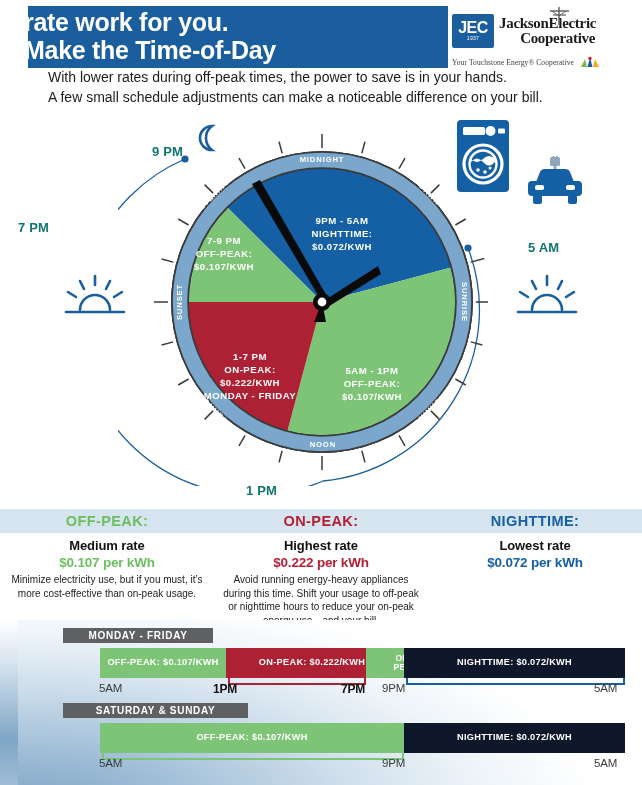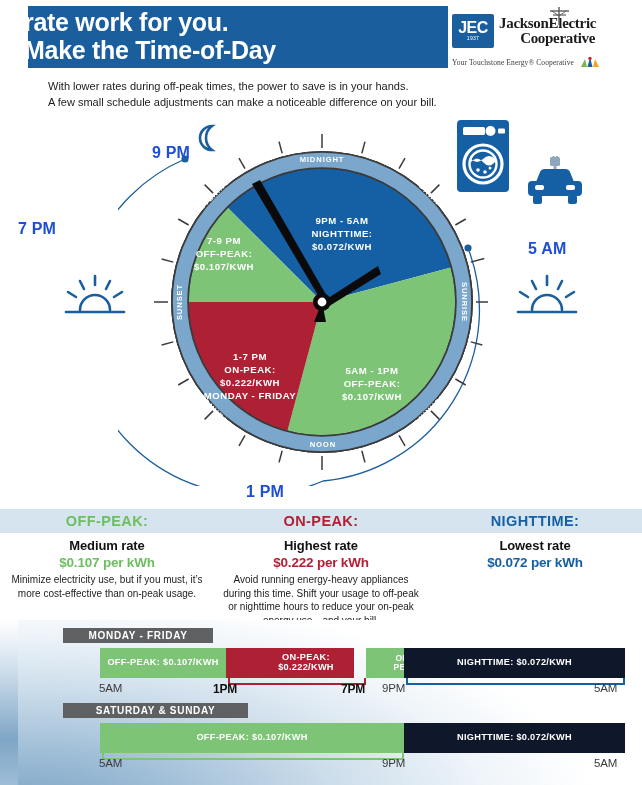--- a/index.html
+++ b/index.html
@@ -37,31 +37,31 @@
   .lw1,.lw2{font-family:"Liberation Serif",serif;font-weight:bold;color:#1c1c1c;letter-spacing:-0.3px;}
   .lw1{font-size:15px;line-height:15px;}
   .lw2{font-size:15px;line-height:15px;text-align:right;padding-right:1px;}
   .pole{position:absolute;right:24px;top:-9px;width:30px;height:18px;}
   .tagline{
     margin-top:8px;display:flex;align-items:center;
     font-family:"Liberation Serif",serif;font-size:7.5px;color:#3a3a3a;letter-spacing:0.1px;
   }
   .tagline .tsicon{margin-left:4px;}
   .subhead{
-    position:absolute;left:48px;top:79px;width:540px;
-    font-size:11px;color:#1c1c1c;line-height:1.42;
+    position:absolute;left:48px;top:68px;width:540px;
+    font-size:14px;color:#1c1c1c;line-height:1.42;
   }
 
   
   .clock-area{position:absolute;left:0;top:108px;width:642px;height:392px;}
   .clock-svg{position:absolute;left:146px;top:18px;}
   .arc-svg{position:absolute;left:118px;top:8px;}
 
   
-  .tlabel{position:absolute;font-weight:bold;font-size:16px;color:#1d4ed8;letter-spacing:0.2px;}
+  .tlabel{position:absolute;font-weight:bold;font-size:13px;color:#0f766e;letter-spacing:0.2px;}
   .tl-9pm{left:152px;top:36px;}
   .tl-7pm{left:18px;top:112px;}
   .tl-5am{left:528px;top:132px;}
   .tl-1pm{left:246px;top:375px;}
 
   .iconbox{position:absolute;}
   .washer{left:455px;top:10px;}
   .car{left:524px;top:48px;}
   .moon{left:190px;top:15px;}
   .sun-l{left:60px;top:162px;}
@@ -412,21 +412,21 @@
   </div>
 
   <div class="bottom-bg"></div>
   <div class="bottom-left-strip"></div>
 
   <div class="sched">
 
     <div class="sched-label sl-mf">MONDAY - FRIDAY</div>
     <div class="barrow bar-mf">
       <div class="seg seg-green" style="left:0;width:126px;">OFF-PEAK: $0.107/KWH</div>
-      <div class="seg seg-red" style="left:126px;width:128px;padding-left:32px;">ON-PEAK: $0.222/KWH</div>
+      <div class="seg seg-red" style="left:126px;width:140px;padding-left:32px;">ON-PEAK: $0.222/KWH</div>
       <div class="seg seg-green" style="left:266px;width:60px;font-size:8.6px;padding-left:20px;">
           <span>OFF-PEAK</span>
         </div>
       <div class="seg seg-blue" style="left:304px;width:221px;">NIGHTTIME: $0.072/KWH</div>
     </div>
     <div class="brace brace-red" style="left:228px;top:58px;width:138px;"></div>
     <div class="brace brace-blue" style="left:406px;top:58px;width:219px;"></div>
     <div class="tick-lbl" style="left:99px;top:62px;">5AM</div>
     <div class="tick-lbl bold" style="left:213px;top:62px;">1PM</div>
     <div class="tick-lbl bold" style="left:341px;top:62px;">7PM</div>

